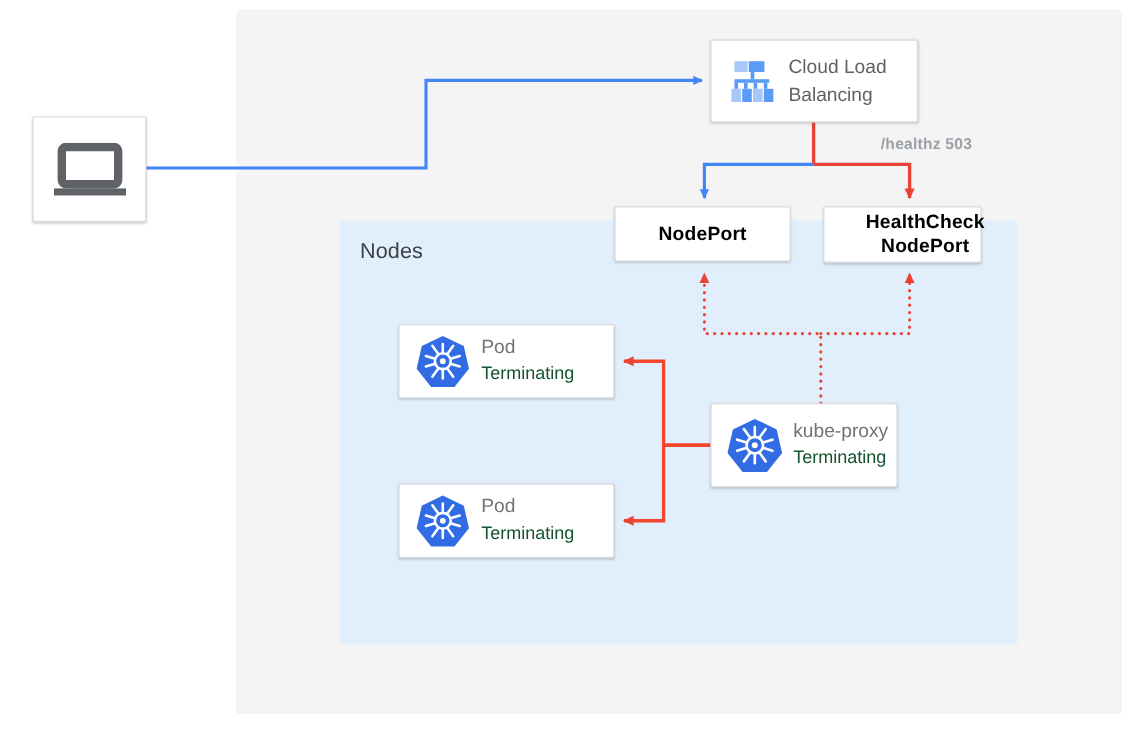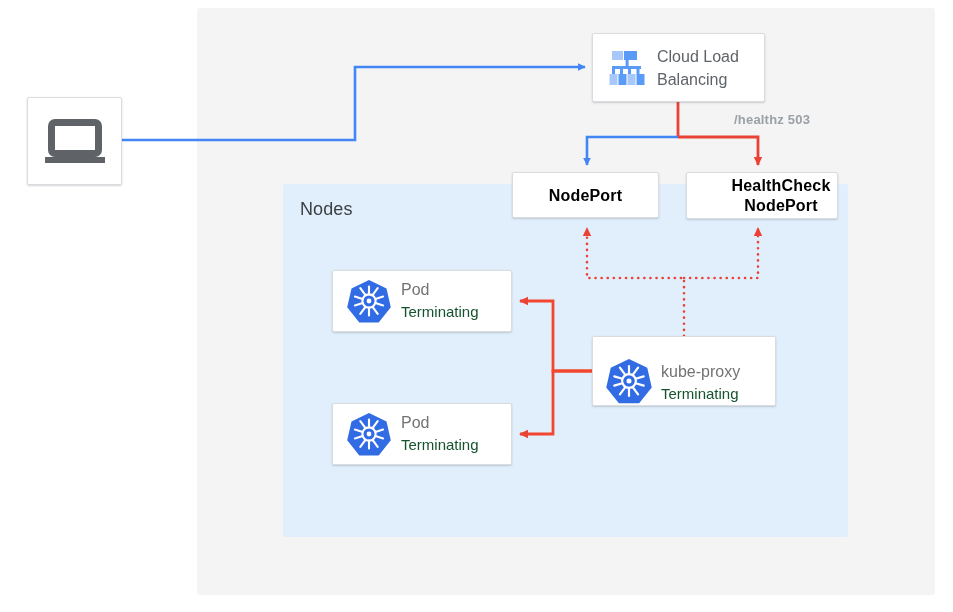--- a/index.html
+++ b/index.html
@@ -128,21 +128,21 @@
   }
   #nodeport-card {
     left: 512px;
     top: 172px;
     width: 147px;
     height: 46px;
   }
   #hc-nodeport-card {
     left: 686px;
     top: 172px;
-    width: 152px;
+    width: 132px;
     height: 47px;
     padding-left: 38px;
   }
   #hc-nodeport-card .port-label { line-height: 20px; }
   #pod1-card {
     left: 332px;
     top: 270px;
     width: 180px;
     height: 62px;
     padding-left: 8px;
@@ -150,24 +150,23 @@
   #pod2-card {
     left: 332px;
     top: 403px;
     width: 180px;
     height: 62px;
     padding-left: 8px;
   }
   #kubeproxy-card {
     left: 592px;
     top: 336px;
-    width: 184px;
+    width: 156px;
     height: 70px;
     padding-left: 8px;
-    align-items: flex-end;
   }
   .pod-icon-wrap { width: 56px; }
   .pod-body { margin-left: 4px; }
   
   .healthz-label {
     position: absolute;
     left: 690px;
     top: 111px;
     font-size: 13px;
     font-weight: bold;

